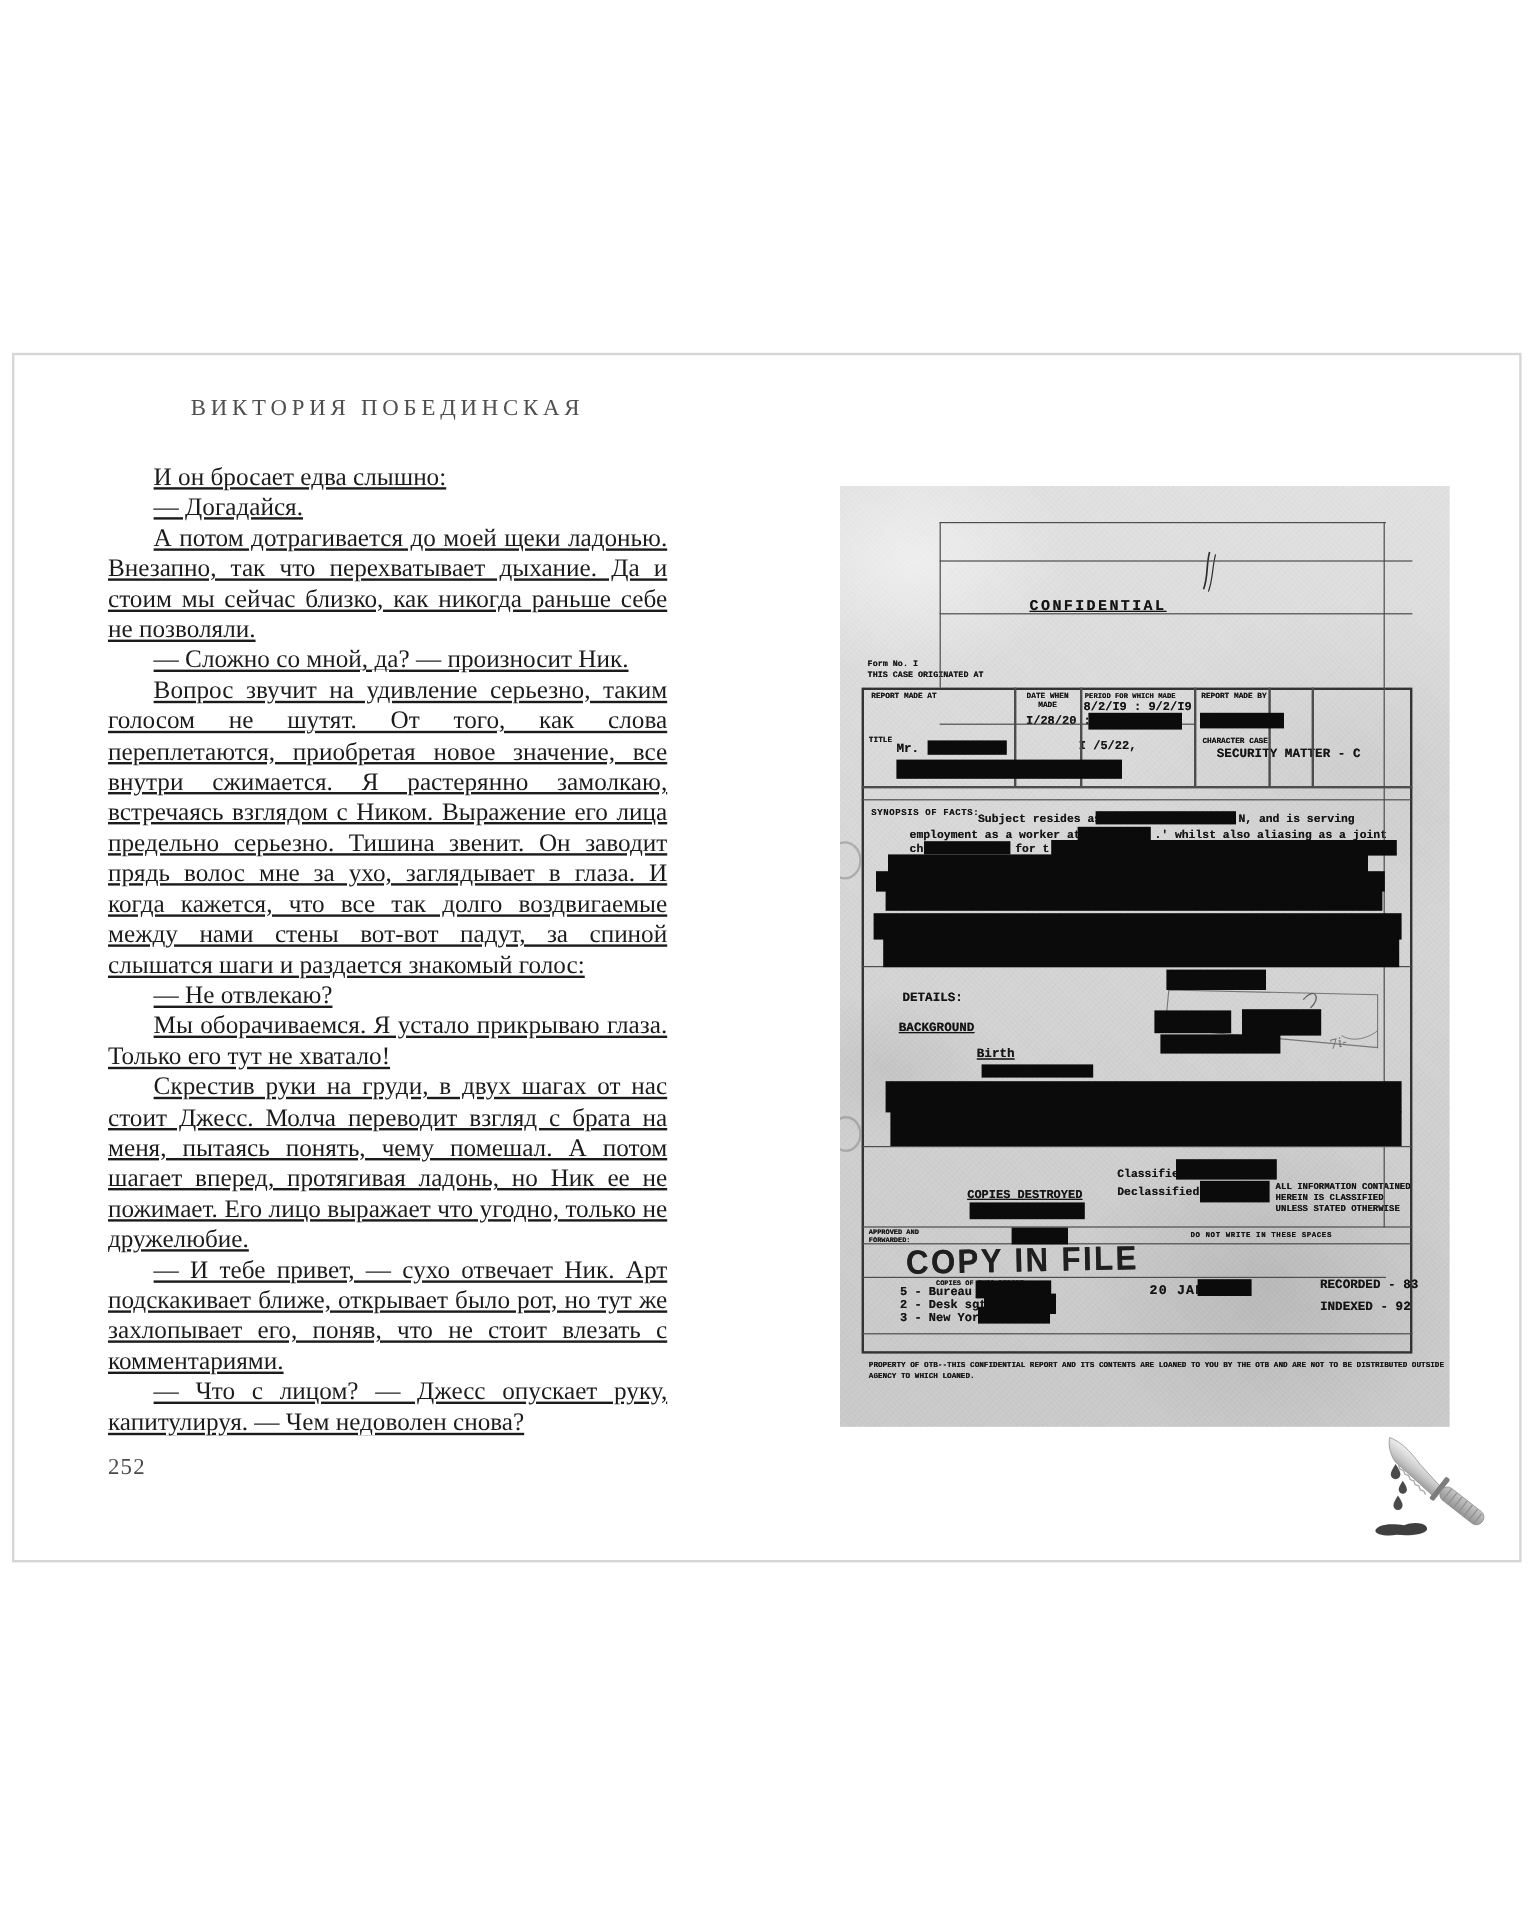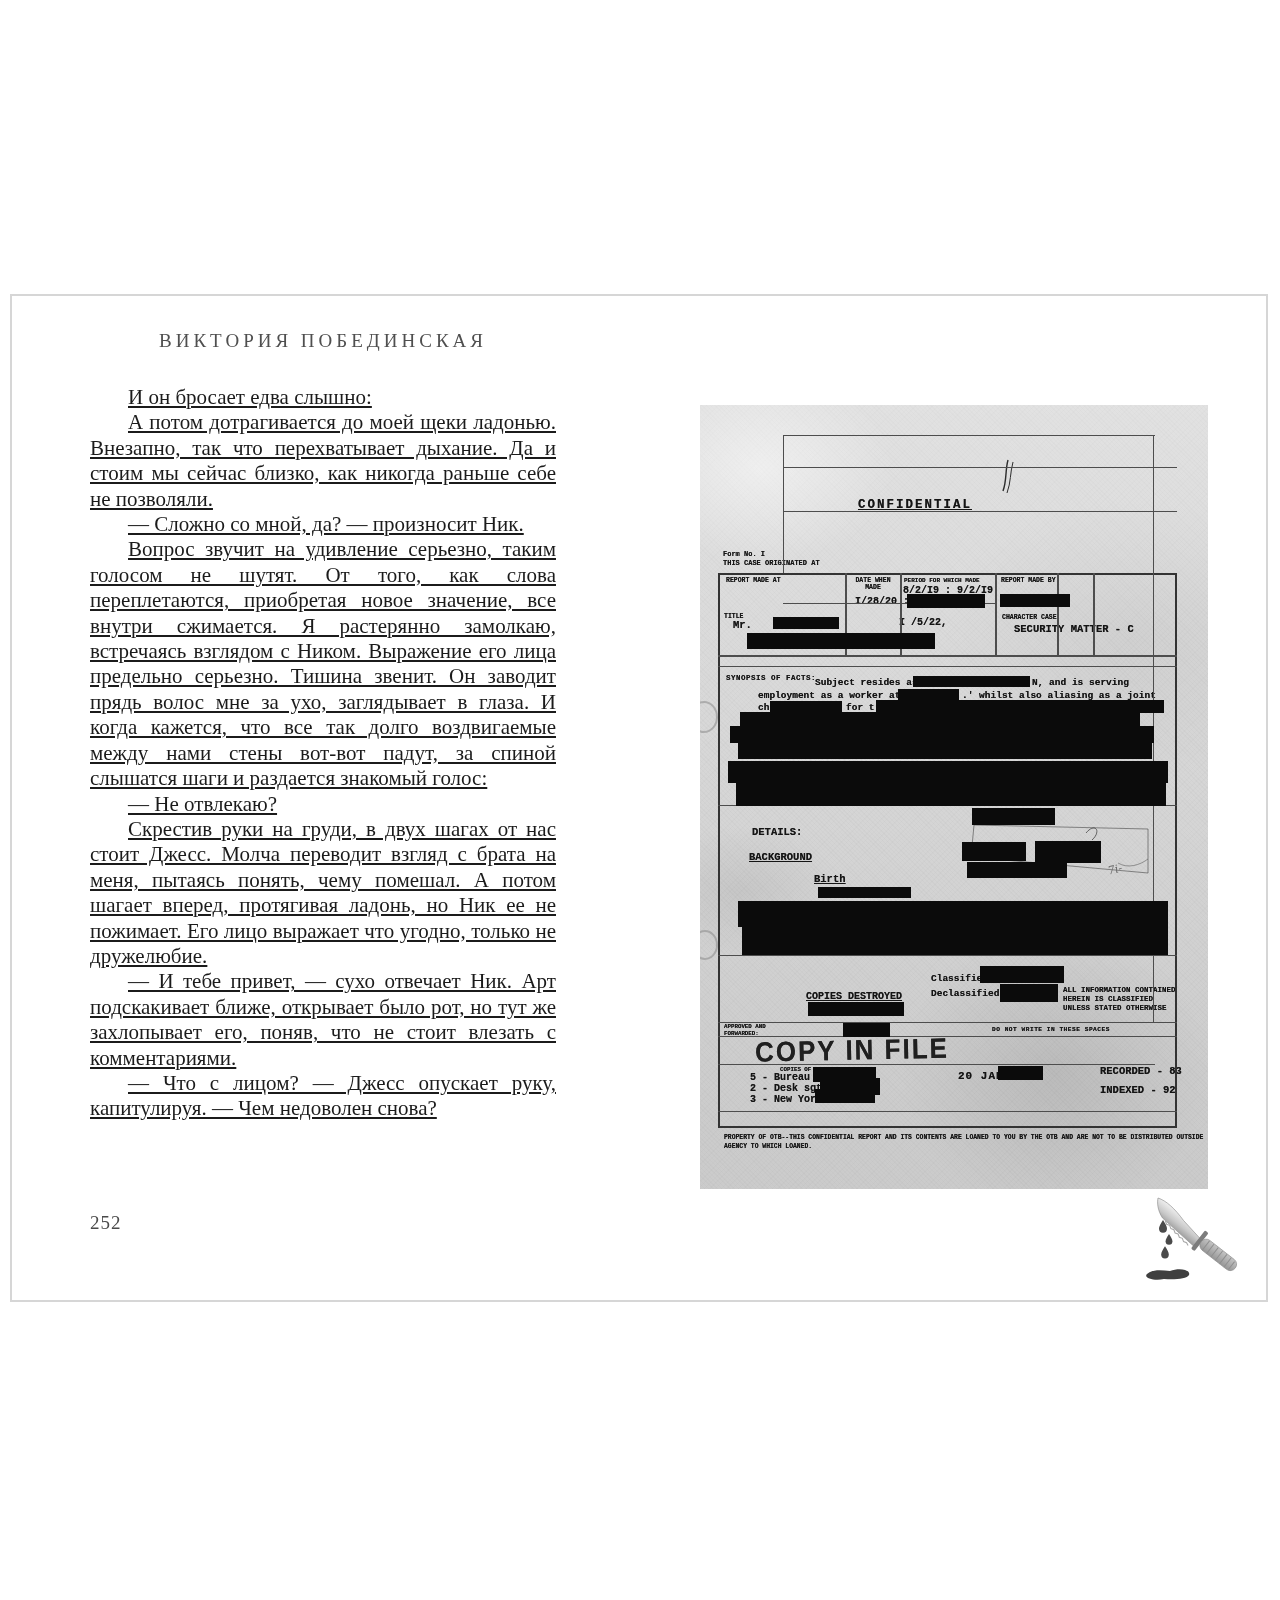--- a/index.html
+++ b/index.html
@@ -55,24 +55,26 @@
 </style>
 </head>
 <body>
 
 <div class="page-frame"></div>
 
 <div class="author-header">ВИКТОРИЯ ПОБЕДИНСКАЯ</div>
 
 <div class="text-column">
   <p>И он бросает едва слышно:</p>
+  <p>— Догадайся.</p>
   <p>А потом дотрагивается до моей щеки ладонью. Внезапно, так что перехватывает дыхание. Да и стоим мы сейчас близко, как никогда раньше себе не позволяли.</p>
   <p>— Сложно со мной, да? — произносит Ник.</p>
   <p>Вопрос звучит на удивление серьезно, таким голосом не шутят. От того, как слова переплетаются, приобретая новое значение, все внутри сжимается. Я растерянно замолкаю, встречаясь взглядом с Ником. Выражение его лица предельно серьезно. Тишина звенит. Он заводит прядь волос мне за ухо, заглядывает в глаза. И когда кажется, что все так долго воздвигаемые между нами стены вот-вот падут, за спиной слышатся шаги и раздается знакомый голос:</p>
   <p>— Не отвлекаю?</p>
+  <p>Мы оборачиваемся. Я устало прикрываю глаза. Только его тут не хватало!</p>
   <p>Скрестив руки на груди, в двух шагах от нас стоит Джесс. Молча переводит взгляд с брата на меня, пытаясь понять, чему помешал. А потом шагает вперед, протягивая ладонь, но Ник ее не пожимает. Его лицо выражает что угодно, только не дружелюбие.</p>
   <p>— И тебе привет, — сухо отвечает Ник. Арт подскакивает ближе, открывает было рот, но тут же захлопывает его, поняв, что не стоит влезать с комментариями.</p>
   <p>— Что с лицом? — Джесс опускает руку, капитулируя. — Чем недоволен снова?</p>
 </div>
 
 <div class="page-number">252</div>
 
 <div class="doc-paper" id="paper">
 
   <div class="doc-t u" style="left:158px;top:93px;font-size:12.5px;letter-spacing:2px;">CONFIDENTIAL</div>
@@ -80,21 +82,21 @@
   <div class="doc-t" style="left:23px;top:145px;font-size:7px;">Form No. I</div>
   <div class="doc-t" style="left:23px;top:154px;font-size:7px;">THIS CASE ORIGINATED AT</div>
 
   <div class="doc-t" style="left:26px;top:172px;font-size:6.5px;">REPORT MADE AT</div>
   <div class="doc-t" style="left:150px;top:172px;font-size:6.5px;white-space:normal;width:46px;text-align:center;">DATE WHEN MADE</div>
   <div class="doc-t" style="left:204px;top:172px;font-size:6px;">PERIOD FOR WHICH MADE</div>
   <div class="doc-t" style="left:203px;top:180px;font-size:10px;">8/2/I9 : 9/2/I9</div>
   <div class="doc-t" style="left:301px;top:172px;font-size:6.5px;">REPORT MADE BY</div>
   <div class="doc-t" style="left:155px;top:191px;font-size:10px;">I/28/20 :</div>
   <div class="doc-t" style="left:24px;top:208px;font-size:6.5px;">TITLE</div>
-  <div class="doc-t" style="left:33px;top:214px;font-size:10.5px;">Mr.</div>
+  <div class="doc-t" style="left:47px;top:214px;font-size:10.5px;">Mr.</div>
   <div class="doc-t" style="left:199px;top:212px;font-size:10px;text-align:right;">I /5/22,</div>
   <div class="doc-t" style="left:302px;top:209px;font-size:6.5px;">CHARACTER CASE</div>
   <div class="doc-t" style="left:314px;top:218px;font-size:10.5px;">SECURITY MATTER - C</div>
 
   <div class="doc-t" style="left:26px;top:269px;font-size:7.5px;letter-spacing:.5px;">SYNOPSIS OF FACTS:</div>
   <div class="doc-t" style="left:115px;top:272px;font-size:9.5px;">Subject resides as</div>
   <div class="doc-t" style="left:332px;top:272px;font-size:9.5px;">N, and is serving</div>
   <div class="doc-t" style="left:58px;top:285px;font-size:9.5px;">employment as a worker at '</div>
   <div class="doc-t" style="left:262px;top:285px;font-size:9.5px;">.' whilst also aliasing as a joint</div>
   <div class="doc-t" style="left:58px;top:297px;font-size:9.5px;">ch</div>

